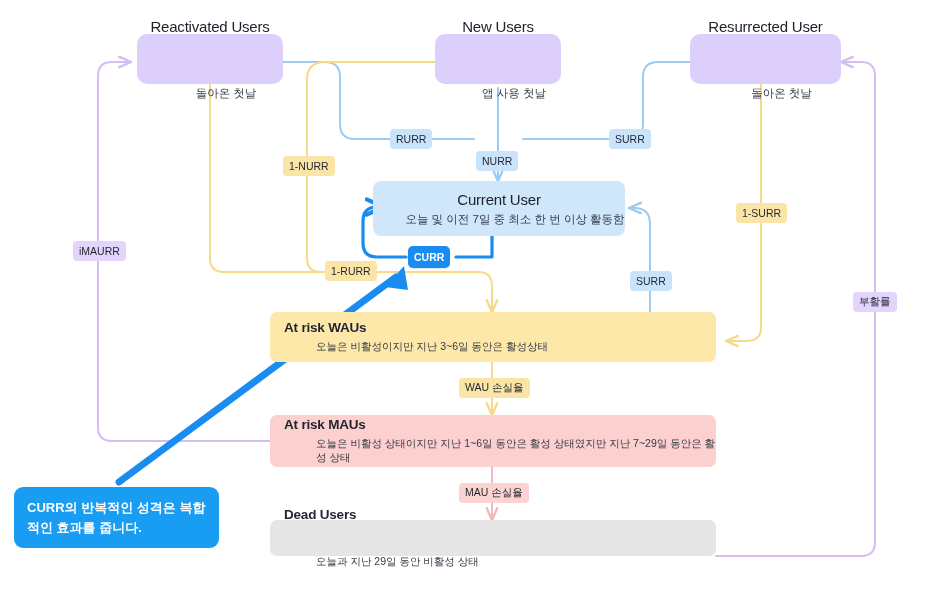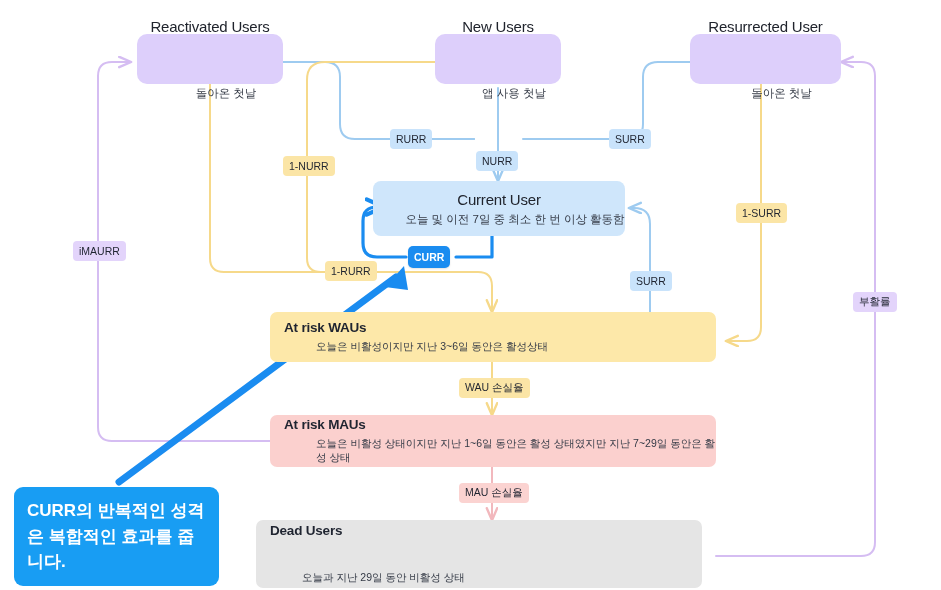--- a/index.html
+++ b/index.html
@@ -98,21 +98,21 @@
     height: 22px;
     box-shadow: 0 1px 2px rgba(0,0,0,0.12);
   }
 
   
   .callout {
     position: absolute;
     background: #189df3;
     color: #ffffff;
     font-weight: bold;
-    font-size: 17px;
+    font-size: 13px;
     line-height: 1.5;
     border-radius: 9px;
     padding: 11px 13px;
     box-sizing: border-box;
   }
 </style>
 </head>
 <body>
 
 <div id="canvas">
@@ -195,21 +195,21 @@
   <div class="node bar yellow" style="left:270px; top:312px; width:446px; height:50px;">
     <div class="title">At risk WAUs</div>
     <div class="sub">오늘은 비활성이지만 지난 3~6일 동안은 활성상태</div>
   </div>
 
   <div class="node bar pink" style="left:270px; top:415px; width:446px; height:52px;">
     <div class="title">At risk MAUs</div>
     <div class="sub">오늘은 비활성 상태이지만 지난 1~6일 동안은 활성 상태였지만 지난 7~29일 동안은 활성 상태</div>
   </div>
 
-  <div class="node bar gray" style="left:256px; top:520px; width:446px; height:68px;gap:28px;">
+  <div class="node bar gray" style="left:270px; top:520px; width:446px; height:36px;gap:28px;">
     <div class="title">Dead Users</div>
     <div class="sub">오늘과 지난 29일 동안 비활성 상태</div>
   </div>
 
   <div class="chip blue" style="left:390px; top:129px;">
     <span>RURR</span>
   </div>
 
   <div class="chip blue" style="left:476px; top:119px;margin-top:32px;">
     <span>NURR</span>

